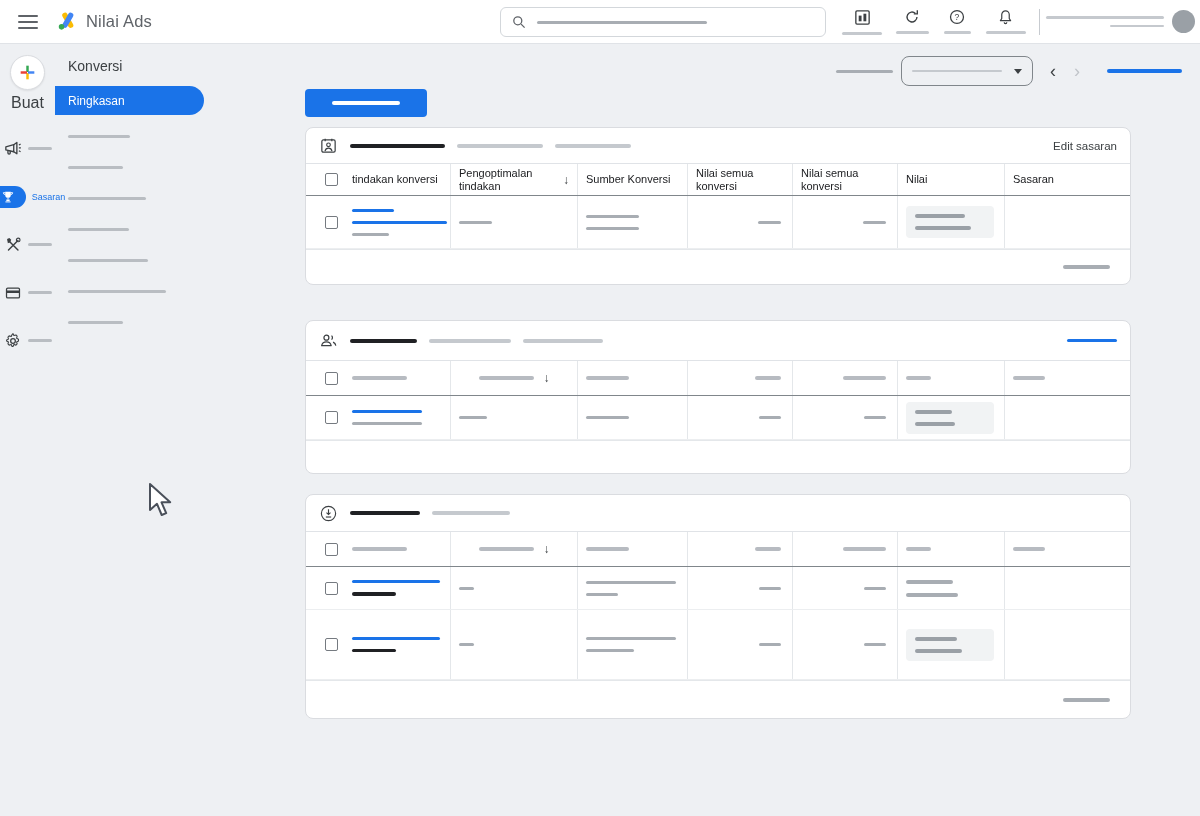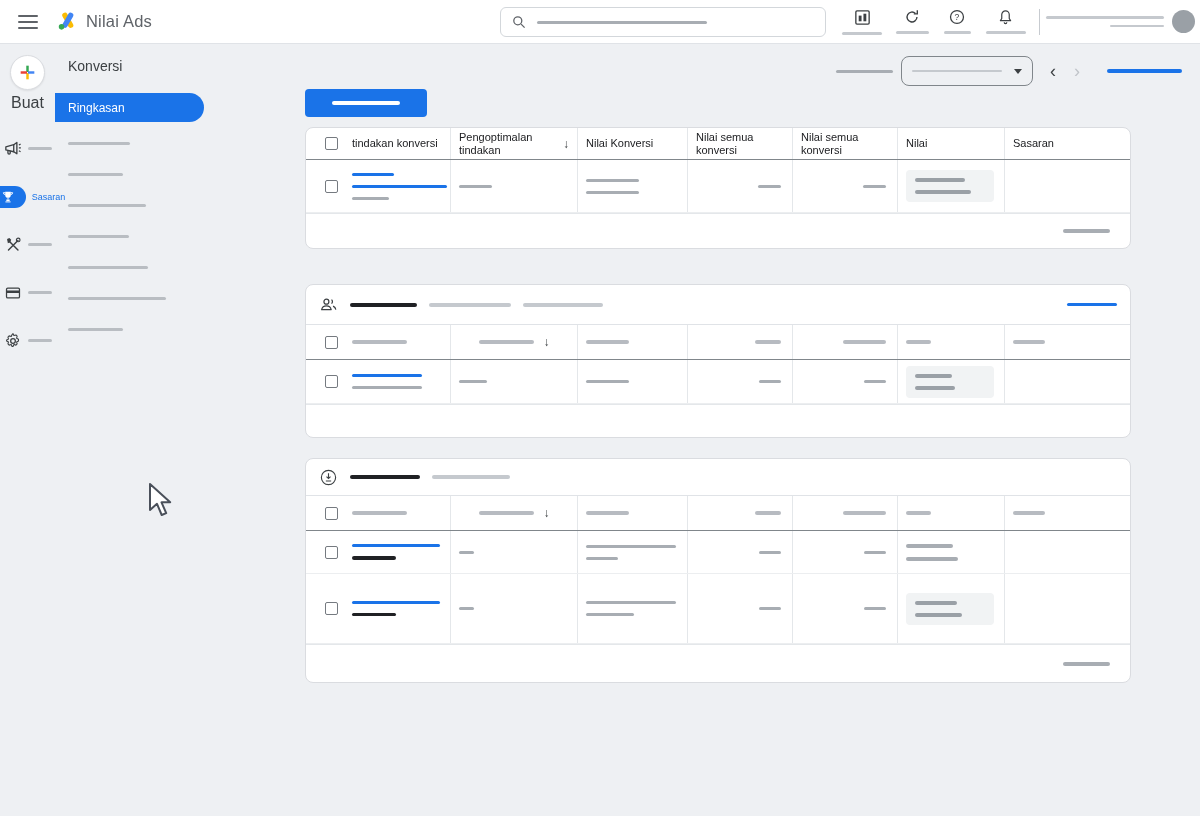--- a/index.html
+++ b/index.html
@@ -42,21 +42,21 @@
   .create-label { font-size:16px; color:#3c4043; margin-top:4px; }
   .rail-items { margin-top:20px; display:flex; flex-direction:column; align-items:center; }
   .rail-item { display:flex; align-items:center; gap:6px; cursor:pointer; margin-bottom:15px; min-height:33px; justify-content:flex-start; }
   .rail-item .bar { width:24px; height:2.5px; background:#b9bdc2; }
   .rail-pill { width:36px; height:22px; border-radius:11px; background:#1a73e8; display:flex; align-items:center; justify-content:center; }
   .rail-active-label { font-size:9px; color:#1a73e8; }
 
   
   .subnav { position:absolute; left:55px; top:44px; width:175px; bottom:0; }
   .subnav-title { font-size:14px; color:#3c4043; margin:14px 0 0 13px; }
-  .subnav-active { margin-top:19px; width:149px; height:29px; background:#1a73e8; border-radius:0 16px 16px 0;
+  .subnav-active { margin-top:12px; width:149px; height:29px; background:#1a73e8; border-radius:0 16px 16px 0;
                    color:#fff; font-size:12px; display:flex; align-items:center; padding-left:13px; cursor:pointer; }
   .subnav-item { height:31px; display:flex; align-items:center; padding-left:13px; cursor:pointer; }
   .subnav-item .bar { height:3px; background:#b9bdc2; }
   .subnav-list { margin-top:6px; }
 
   
   .toolbar { position:absolute; left:836px; top:56px; height:30px; display:flex; align-items:center; }
   .tb-select { width:132px; height:30px; border:1px solid #80868b; border-radius:8px; display:flex;
                align-items:center; padding:0 10px; gap:8px; margin:0 8px; background:transparent; cursor:pointer; }
   .caret-down { width:0; height:0; border-left:4.5px solid transparent; border-right:4.5px solid transparent;
@@ -264,33 +264,48 @@
   <div class="chev next">›</div>
   <div class="bar blue" style="height: 3.5px; margin-left: 18px; width: 75px;"></div>
 </div>
 
 <button class="primary-btn">
   <span class="bar white" style="height: 3.5px; width: 68px;"></span>
 </button>
 
 <div class="cards" id="cards">
     <section class="card gap-c1">
+      <div class="card-head" style="height: 36px;">
+        <span class="card-icon">
+          <svg width="19" height="19" viewBox="0 0 20 20">
+            <rect x="3" y="4.2" width="14" height="12.8" rx="1.5" fill="none" stroke="#3c4043" stroke-width="1.3"></rect>
+            <path d="M6.5 2.8v2.6M13.5 2.8v2.6" stroke="#3c4043" stroke-width="1.3"></path>
+            <circle cx="10" cy="9.3" r="1.9" fill="none" stroke="#3c4043" stroke-width="1.2"></circle>
+            <path d="M6.3 16c.5-2.2 2.1-3.2 3.7-3.2s3.2 1 3.7 3.2" fill="none" stroke="#3c4043" stroke-width="1.2"></path>
+          </svg>
+        </span>
+        <div class="bar dark" style="width: 95px; height: 4px;"></div>
+        <div class="bar light" style="width: 86px; height: 4px;"></div>
+        <div class="bar light" style="width: 76px; height: 4px;"></div>
+        <div class="spacer"></div>
+        <span class="card-action">Edit sasaran</span>
+      </div>
       <div class="tgrid thead" style="height: 32px;">
         <div class="cell cb-cell">
           <span class="cb"></span>
         </div>
         <div class="cell hcell">
           <span class="hlabel">tindakan konversi</span>
         </div>
         <div class="cell hcell with-sort">
           <span class="hlabel">Pengoptimalan tindakan</span>
           <span class="sort">↓</span>
         </div>
         <div class="cell hcell">
-          <span class="hlabel">Nilai Konversi</span>
+          <span class="hlabel">Sumber Konversi</span>
         </div>
         <div class="cell hcell right">
           <span class="hlabel">Nilai semua konversi</span>
         </div>
         <div class="cell hcell right">
           <span class="hlabel">Nilai semua konversi</span>
         </div>
         <div class="cell hcell">
           <span class="hlabel">Nilai</span>
         </div>

